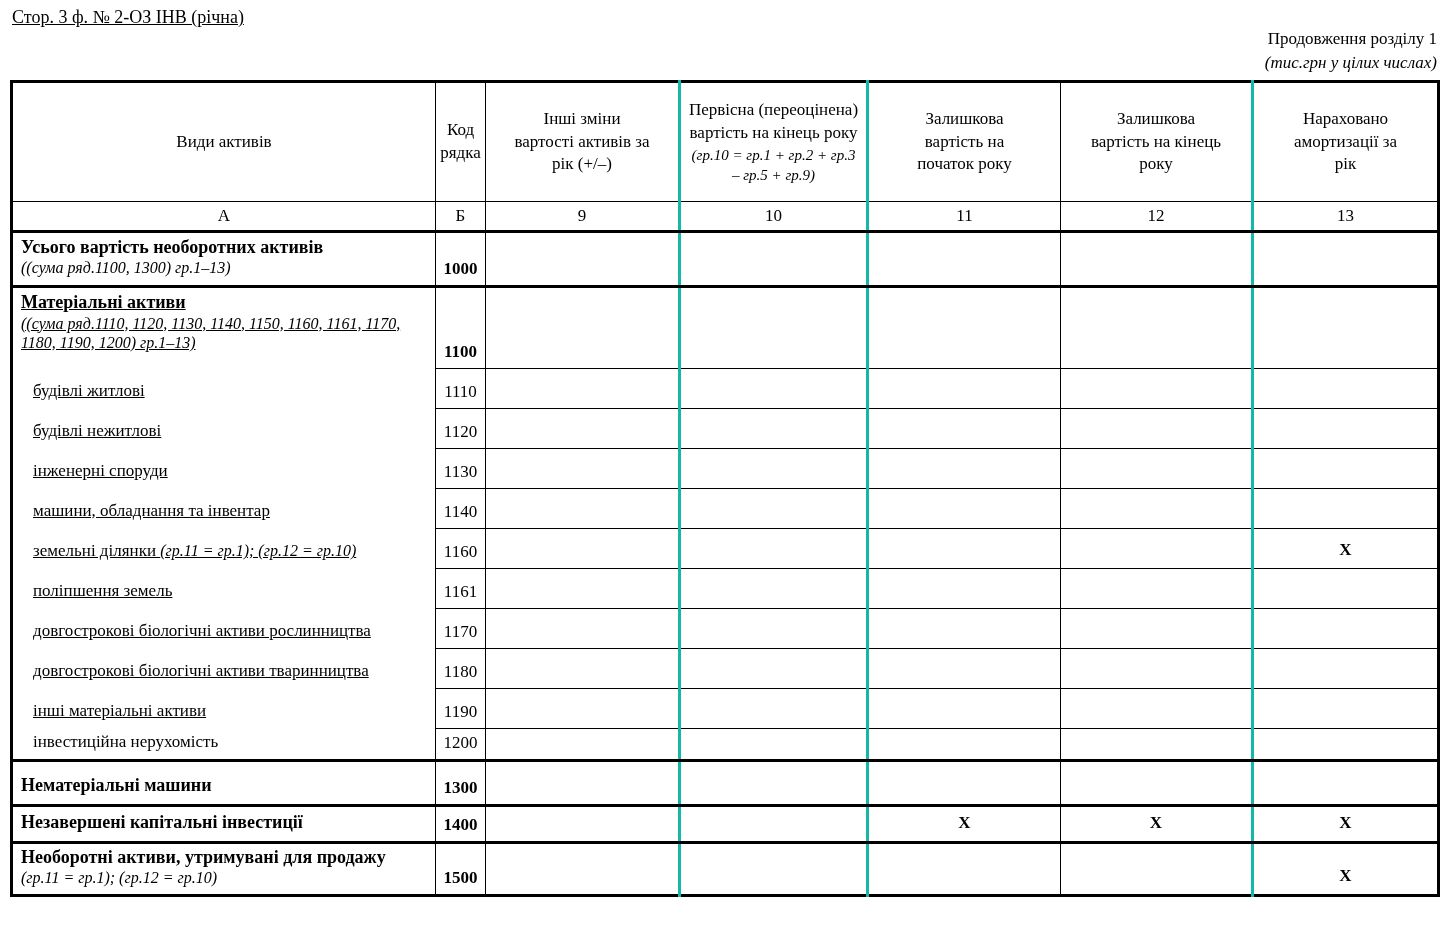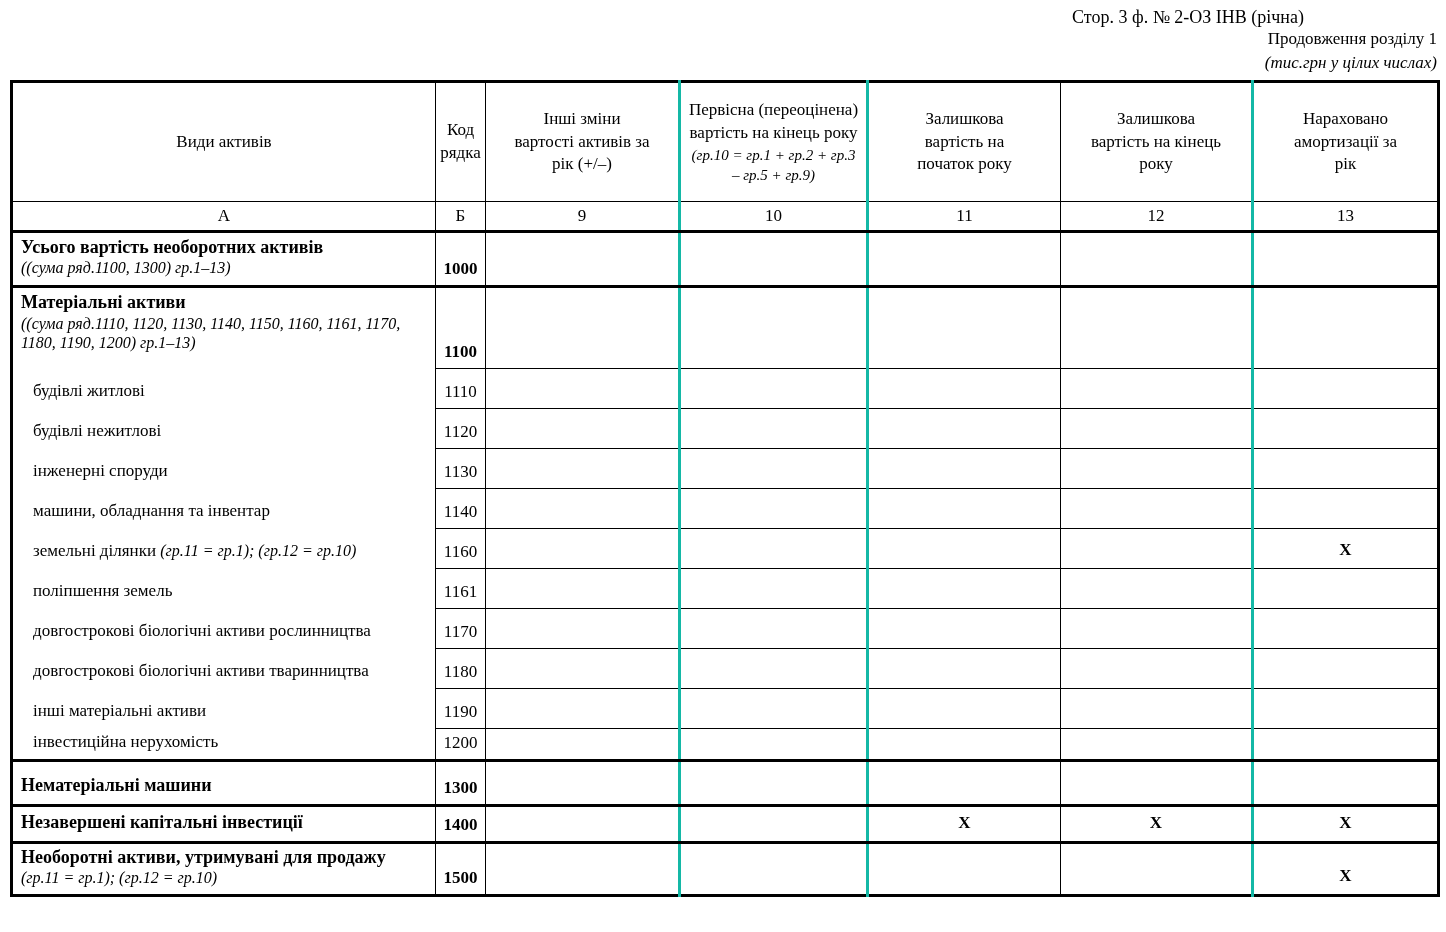--- a/index.html
+++ b/index.html
@@ -1,29 +1,29 @@
 <!DOCTYPE html>
 <html><head>
 <meta charset="utf-8">
 <style>
   html,body{margin:0;padding:0;background:#fff;}
   body{width:1446px;height:932px;position:relative;
        font-family:"Liberation Serif","DejaVu Serif",serif;color:#000;}
-  .page-title{position:absolute;top:7px;left:4px;width:1300px;text-align:right;font-size:18px;}
+  .page-title{position:absolute;top:7px;left:12px;width:1300px;text-align:left;font-size:18px;text-decoration:underline;}
   .top-right{position:absolute;right:9px;text-align:right;font-size:17px;}
   .tr1{top:29px;}
   .tr2{top:53px;font-style:italic;}
   table.form{position:absolute;left:10px;top:80px;width:1427px;
              border-collapse:collapse;table-layout:fixed;
              border:3px solid #000;font-size:17px;}
   td{border-right:1px solid #000;border-bottom:1px solid #000;
      padding:0;vertical-align:bottom;overflow:hidden;}
   .thickR{border-right:3px solid #14b8a6;}
   .thickB{border-bottom:3px solid #000;}
-  .noB{border-bottom:0;}
+  .noB{border-bottom:0;text-decoration:underline;}
   .hc{vertical-align:middle;text-align:center;padding:2px 6px;line-height:1.35;}
   .hc9,.hc11,.hc12,.hc13{padding:2px 28px;}
   .formula{font-style:italic;font-size:15px;line-height:1.3;margin-top:2px;}
   .sh{height:28px;text-align:center;vertical-align:middle;}
   .label{text-align:left;padding:2px 6px 7px 20px;line-height:1.25;}
   .labelBold{font-weight:bold;font-size:18px;padding-left:8px;}
   .vmid{vertical-align:middle;}
   .vtop{vertical-align:top;padding-top:3px;}
   .note{font-style:italic;font-weight:normal;font-size:16px;line-height:1.2;}
   .inlineNote{font-style:italic;font-size:16px;}

